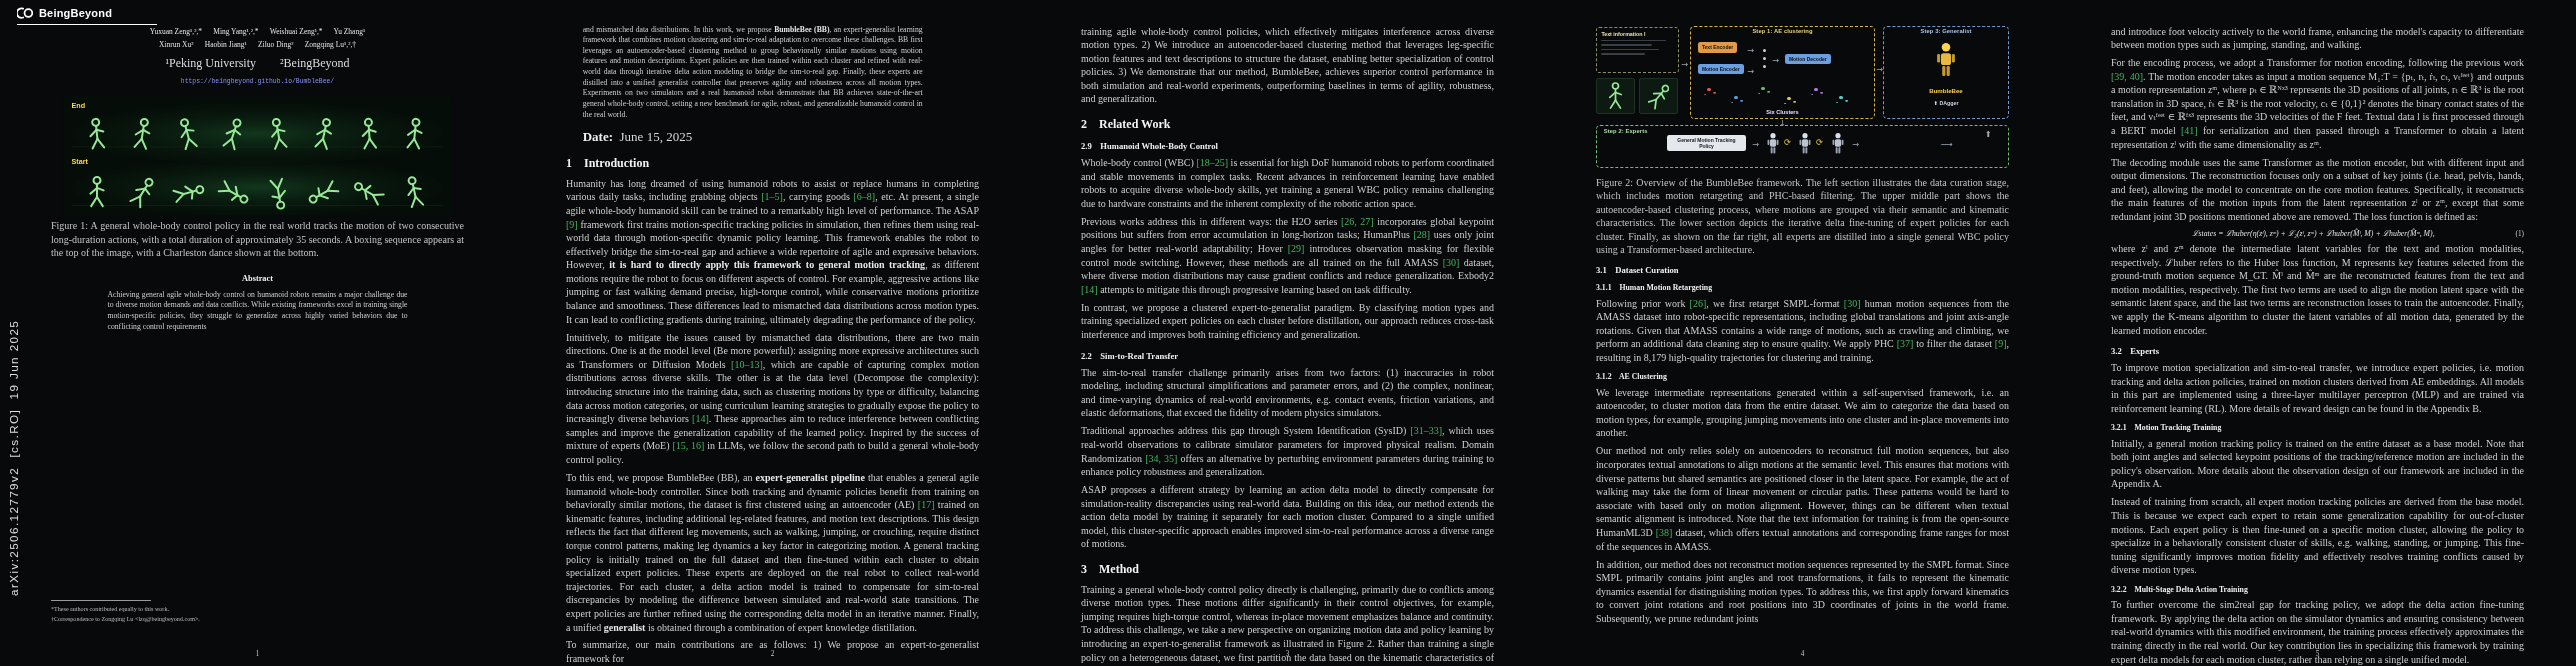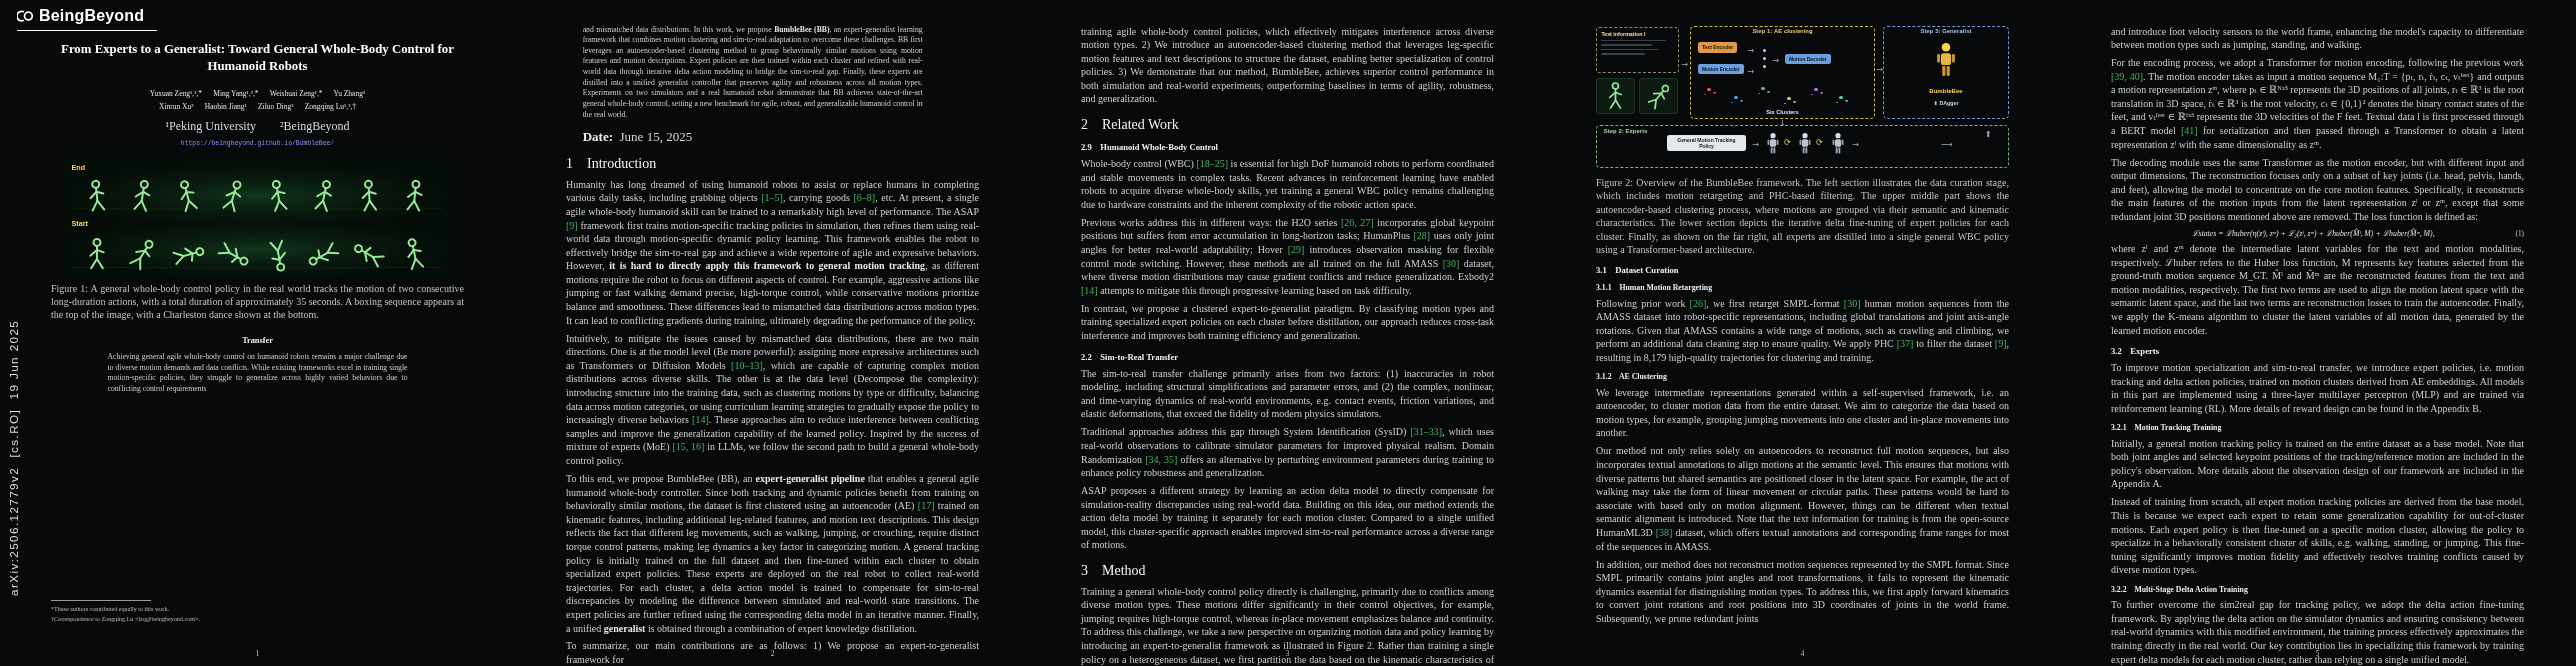--- a/index.html
+++ b/index.html
@@ -5,29 +5,29 @@
   * { margin:0; padding:0; box-sizing:border-box; }
   html,body { width:2576px; height:667px; background:#08090b; overflow:hidden; }
   body { font-family:"Liberation Serif","DejaVu Serif",serif; color:#d2d2d2; position:relative; }
 
   .pages { position:absolute; inset:0; display:flex; }
   .page { width:515px; height:667px; position:relative; padding:24.5px 51px 0; overflow:hidden; }
   .pageno { position:absolute; bottom:9px; left:0; right:0; text-align:center; font-size:7.2px; color:#c9c9c9; }
 
   
   .brandbar { position:absolute; left:16.7px; top:6.7px; width:140px; border-bottom:1.7px solid #ffffff; padding-bottom:5px; display:flex; align-items:center; gap:5.6px; z-index:5; }
-  .brand-name { font-family:"Liberation Sans","DejaVu Sans",sans-serif; font-weight:bold; font-size:16px; color:#ffffff; letter-spacing:0.2px; }
+  .brand-name { font-family:"Liberation Sans","DejaVu Sans",sans-serif; font-weight:bold; font-size:11px; color:#ffffff; letter-spacing:0.2px; }
 
   
   .arxiv-stamp { position:absolute; left:6.7px; top:71px; height:525px; display:flex; align-items:center; writing-mode:vertical-rl; transform:rotate(180deg); font-family:"Liberation Sans","DejaVu Sans",sans-serif; font-size:11.7px; letter-spacing:1.4px; color:#dedede; z-index:4; white-space:pre; }
 
   
   .par { font-size:10px; line-height:1.36; text-align:justify; margin-bottom:4.4px; color:#d0d0d0; }
   .cap { font-size:10px; line-height:1.34; text-align:justify; color:#c4c4c4; margin-top:4.4px; margin-bottom:3.3px; }
-  .h-sec { font-size:14px; font-weight:normal; color:#f4f4f4; margin:11px 0 5.6px; white-space:pre-wrap; }
+  .h-sec { font-size:12px; font-weight:bold; color:#f4f4f4; margin:11px 0 5.6px; white-space:pre-wrap; }
   .h-sub { font-size:8.6px; font-weight:bold; color:#f2f2f2; margin:9px 0 5px; white-space:pre-wrap; }
   .h-sub3 { font-size:7.8px; font-weight:bold; color:#f0f0f0; margin:7.8px 0 4.4px; white-space:pre-wrap;font-family:Liberation Serif, serif; }
   .cite { color:#45b45f; }
   b { color:#e8e8e8; }
 
   
   .title { font-size:12.8px; font-weight:bold; color:#ffffff; text-align:center; line-height:1.35; margin:16.7px 10px 11px; }
   .authors { text-align:center; font-size:7.5px; color:#e6e6e6; line-height:1.75; white-space:pre-wrap; }
   .affil { text-align:center; font-size:12px; color:#dcdcdc; margin-top:5.6px; white-space:pre-wrap; }
   .url { display:block; text-align:center; font-family:"Liberation Mono","DejaVu Sans Mono",monospace; font-size:6.4px; color:#8893f5; margin-top:6.7px; text-decoration:none; }
@@ -108,21 +108,20 @@
     <circle cx="20.5" cy="11" r="7" stroke="#ffffff" stroke-width="3.2" fill="none"></circle>
   </svg>
   <span class="brand-name">BeingBeyond</span>
 </div>
 
 <div class="arxiv-stamp">arXiv:2506.12779v2  [cs.RO]  19 Jun 2025</div>
 
 <main class="pages">
 
   <section class="page">
-    <h1 class="title">From Experts to a Generalist: Toward General Whole-Body Control for Humanoid Robots</h1>
     <div class="authors">Yuxuan Zeng¹,²,*      Ming Yang¹,²,*      Weishuai Zeng¹,*      Yu Zhang¹</div>
     <div class="authors">Xinrun Xu²      Haobin Jiang¹      Ziluo Ding²      Zongqing Lu¹,²,†</div>
     <div class="affil">¹Peking University        ²BeingBeyond</div>
     <a class="url" href="#">https://beingbeyond.github.io/BumbleBee/</a>
 
     <div class="fig1">
       <svg viewBox="0 0 700 215" width="389" height="119">
         <rect width="700" height="215" fill="#050d08"></rect>
         <ellipse cx="350" cy="68" rx="335" ry="55" fill="url(#glow)"></ellipse>
         <ellipse cx="350" cy="165" rx="335" ry="50" fill="url(#glow)"></ellipse>
@@ -143,21 +142,21 @@
         <use href="#stick" transform="translate(388,175) rotate(170) scale(1.5)"></use>
         <use href="#stick" transform="translate(470,175) rotate(-120) scale(1.5)"></use>
         <use href="#stick" transform="translate(552,175) rotate(-60) scale(1.5)"></use>
         <use href="#stick" transform="translate(634,175) rotate(-12) scale(1.5)"></use>
         <text x="14" y="22" fill="#ffd84d" font-size="13" font-family="Liberation Sans, sans-serif" font-weight="bold">End</text>
         <text x="14" y="122" fill="#ffd84d" font-size="13" font-family="Liberation Sans, sans-serif" font-weight="bold">Start</text>
       </svg>
     </div>
     <p class="cap rich">Figure 1: A general whole-body control policy in the real world tracks the motion of two consecutive long-duration actions, with a total duration of approximately 35 seconds. A boxing sequence appears at the top of the image, with a Charleston dance shown at the bottom.</p>
 
-    <div class="abs-head">Transfer</div>
+    <div class="abs-head">Abstract</div>
     <p class="abs-text rich">Achieving general agile whole-body control on humanoid robots remains a major challenge due to diverse motion demands and data conflicts. While existing frameworks excel in training single motion-specific policies, they struggle to generalize across highly varied behaviors due to conflicting control requirements</p>
 
     <div class="footnotes">
       <div class="fnrule"></div>
       <div class="fn">*These authors contributed equally to this work.</div>
       <div class="fn">†Correspondence to Zongqing Lu &lt;lzq@beingbeyond.com&gt;.</div>
     </div>
     <div class="pageno">1</div>
   </section>
 
@@ -275,21 +274,21 @@
     <h4 class="h-sub3">3.1.1    Human Motion Retargeting</h4>
     <p class="par rich">Following prior work <span class="cite">[26]</span>, we first retarget SMPL-format <span class="cite">[30]</span> human motion sequences from the AMASS dataset into robot-specific representations, including global translations and joint axis-angle rotations. Given that AMASS contains a wide range of motions, such as crawling and climbing, we perform an additional data cleaning step to ensure quality. We apply PHC <span class="cite">[37]</span> to filter the dataset <span class="cite">[9]</span>, resulting in 8,179 high-quality trajectories for clustering and training.</p>
     <h4 class="h-sub3">3.1.2    AE Clustering</h4>
     <p class="par rich">We leverage intermediate representations generated within a self-supervised framework, i.e. an autoencoder, to cluster motion data from the entire dataset. We aim to categorize the data based on motion types, for example, grouping jumping movements into one cluster and in-place movements into another.</p>
     <p class="par rich">Our method not only relies solely on autoencoders to reconstruct full motion sequences, but also incorporates textual annotations to align motions at the semantic level. This ensures that motions with diverse patterns but shared semantics are positioned closer in the latent space. For example, the act of walking may take the form of linear movement or circular paths. These patterns would be hard to associate with based only on motion alignment. However, things can be different when textual semantic alignment is introduced. Note that the text information for training is from the open-source HumanML3D <span class="cite">[38]</span> dataset, which offers textual annotations and corresponding frame ranges for most of the sequences in AMASS.</p>
     <p class="par rich">In addition, our method does not reconstruct motion sequences represented by the SMPL format. Since SMPL primarily contains joint angles and root transformations, it fails to represent the kinematic dynamics essential for distinguishing motion types. To address this, we first apply forward kinematics to convert joint rotations and root positions into 3D coordinates of joints in the world frame. Subsequently, we prune redundant joints</p>
     <div class="pageno">4</div>
   </section>
 
   <section class="page">
-    <p class="par rich">and introduce foot velocity sensors to the world frame, enhancing the model's capacity to differentiate between motion types such as jumping, standing, and walking.</p>
+    <p class="par rich">and introduce foot velocity actively to the world frame, enhancing the model's capacity to differentiate between motion types such as jumping, standing, and walking.</p>
     <p class="par rich">For the encoding process, we adopt a Transformer for motion encoding, following the previous work <span class="cite">[39, 40]</span>. The motion encoder takes as input a motion sequence M₁:T = {pₜ, rₜ, ṙₜ, cₜ, vₜᶠᵉᵉᵗ} and outputs a motion representation zᵐ, where pₜ ∈ ℝᴺˣ³ represents the 3D positions of all joints, rₜ ∈ ℝ³ is the root translation in 3D space, ṙₜ ∈ ℝ³ is the root velocity, cₜ ∈ {0,1}² denotes the binary contact states of the feet, and vₜᶠᵉᵉᵗ ∈ ℝᶠˣ³ represents the 3D velocities of the F feet. Textual data l is first processed through a BERT model <span class="cite">[41]</span> for serialization and then passed through a Transformer to obtain a latent representation zˡ with the same dimensionality as zᵐ.</p>
     <p class="par rich">The decoding module uses the same Transformer as the motion encoder, but with different input and output dimensions. The reconstruction focuses only on a subset of key joints (i.e. head, pelvis, hands, and feet), allowing the model to concentrate on the core motion features. Specifically, it reconstructs the main features of the motion inputs from the latent representation zˡ or zᵐ, except that some redundant joint 3D positions mentioned above are removed. The loss function is defined as:</p>
     <div class="eqrow">
       <span class="eq">ℒstates = ℒhuber(η(zˡ), zᵐ) + ℒ₂(zˡ, zᵐ) + ℒhuber(M̂ˡ, M) + ℒhuber(M̂ᵐ, M),</span>
       <span class="eqno">(1)</span>
     </div>
     <p class="par rich">where zˡ and zᵐ denote the intermediate latent variables for the text and motion modalities, respectively. ℒhuber refers to the Huber loss function, M represents key features selected from the ground-truth motion sequence M_GT. M̂ˡ and M̂ᵐ are the reconstructed features from the text and motion modalities, respectively. The first two terms are used to align the motion latent space with the semantic latent space, and the last two terms are reconstruction losses to train the autoencoder. Finally, we apply the K-means algorithm to cluster the latent variables of all motion data, generated by the learned motion encoder.</p>
     <h3 class="h-sub">3.2    Experts</h3>
     <p class="par rich">To improve motion specialization and sim-to-real transfer, we introduce expert policies, i.e. motion tracking and delta action policies, trained on motion clusters derived from AE embeddings. All models in this part are implemented using a three-layer multilayer perceptron (MLP) and are trained via reinforcement learning (RL). More details of reward design can be found in the Appendix B.</p>
     <h4 class="h-sub3">3.2.1    Motion Tracking Training</h4>

